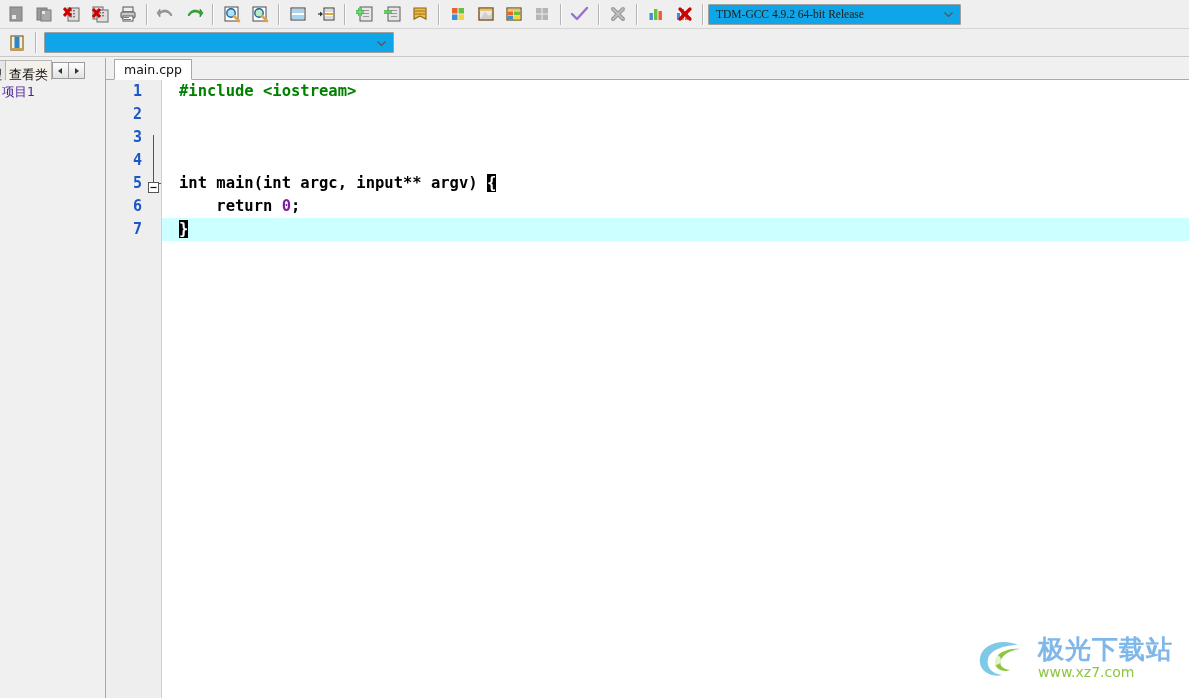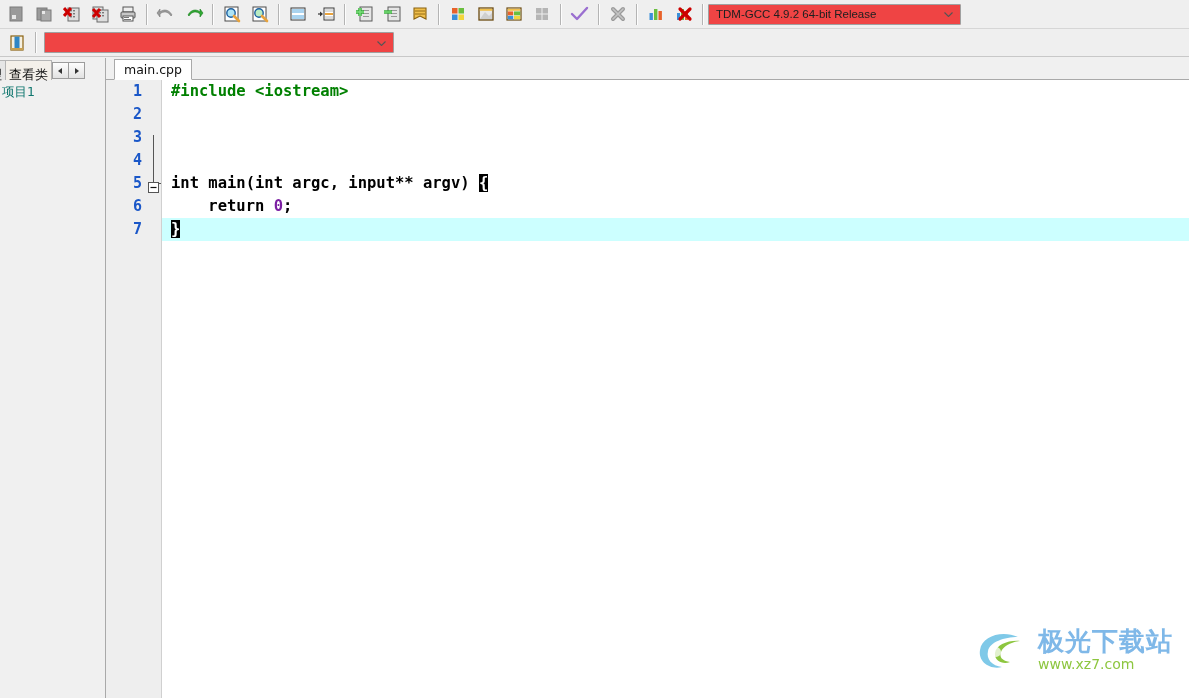--- a/index.html
+++ b/index.html
@@ -45,27 +45,27 @@
     position: relative;
     height: 28px;
     background: #efefef;
     border-bottom: 1px solid #c8c8c8;
     display: flex;
     align-items: center;
     padding: 0 3px;
   }
   .combo {
     height: 21px;
-    background: #ef4444;
+    background: #0ea5e9;
     border: 1px solid #a0a0a0;
     border-radius: 1px;
     display: flex;
     align-items: center;
     position: relative;
-    font-family: Liberation Sans, sans-serif;
+    font-family: Liberation Serif, serif;
     font-size: 11.5px;
     color: #202020;
     padding-left: 7px;
   }
   .combo .caret {
     position: absolute; right: 7px; top: 50%;
     margin-top: -2px;
     width: 9px; height: 5px;
   }
   .combo-globals { width: 352px; margin-left: 8px; }
@@ -125,21 +125,21 @@
   .lp-arrow {
     width: 17px; height: 17px;
     background: linear-gradient(#fdfdfd,#e2e2e2);
     border: 1px solid #9c9c9c;
     display: flex; align-items: center; justify-content: center;
     margin-left: -1px;
   }
   .lp-tree {
     padding: 4px 0 0 2px;
     font-size: 12.5px;
-    color: #0f766e;
+    color: #4c1d95;
     font-family: "DejaVu Sans", sans-serif;
   }
   .lp-tree-item { line-height: 16px; white-space: nowrap; }
 
   
   .editorpanel {
     flex: 1;
     position: relative;
     background: #404040;
     display: flex;
@@ -207,21 +207,21 @@
     font-size: 15px;
   }
   .fold {
     position: absolute;
     left: 42px; top: 5px;
     width: 11px; height: 11px;
   }
   .ln-text {
     position: absolute;
     left: 56px; top: 0;
-    padding-left: 9px;
+    padding-left: 17px;
     white-space: pre;
   }
   
   .c-pre    { color: #008000; font-weight: bold; }
   .c-com    { color: #1f7fe0; font-style: italic; }
   .c-kw     { color: #000000; font-weight: bold; }
   .c-num    { color: #7b1fa2; font-weight: bold; }
   .c-plain  { color: #000000; font-weight: bold; }
   .c-brace-hl {
     background: #000000;
@@ -239,21 +239,21 @@
   .fold-foot {
     position: absolute;
     left: 47px;
     width: 8px; height: 1px;
     background: #555;
   }
 
   
   .watermark {
     position: absolute;
-    right: 16px; bottom: 24px;
+    right: 16px; bottom: 16px;
     display: flex;
     align-items: center;
     pointer-events: none;
   }
   .wm-text { margin-left: 6px; }
   .wm-title {
     font-size: 26px;
     font-weight: bold;
     color: #7fb8e8;
     font-family: "DejaVu Sans", sans-serif;

